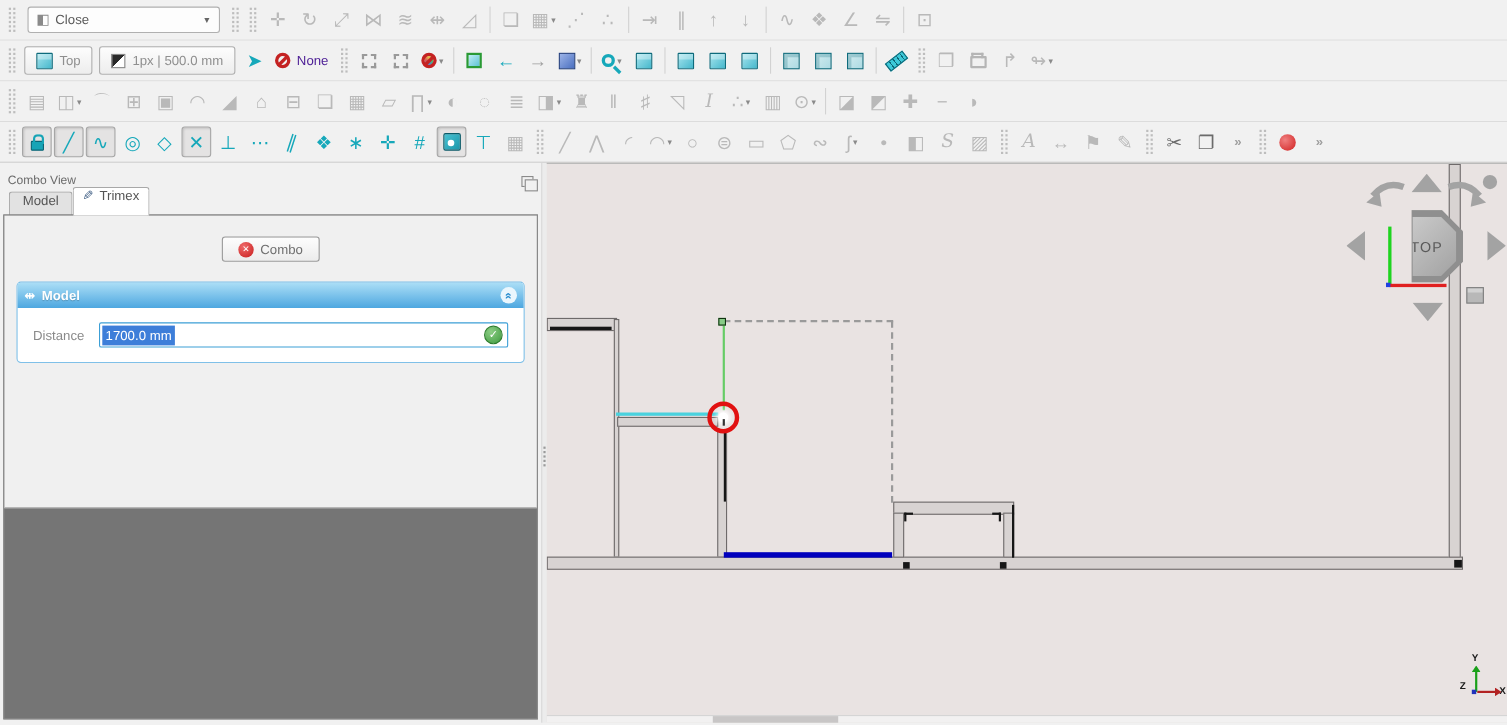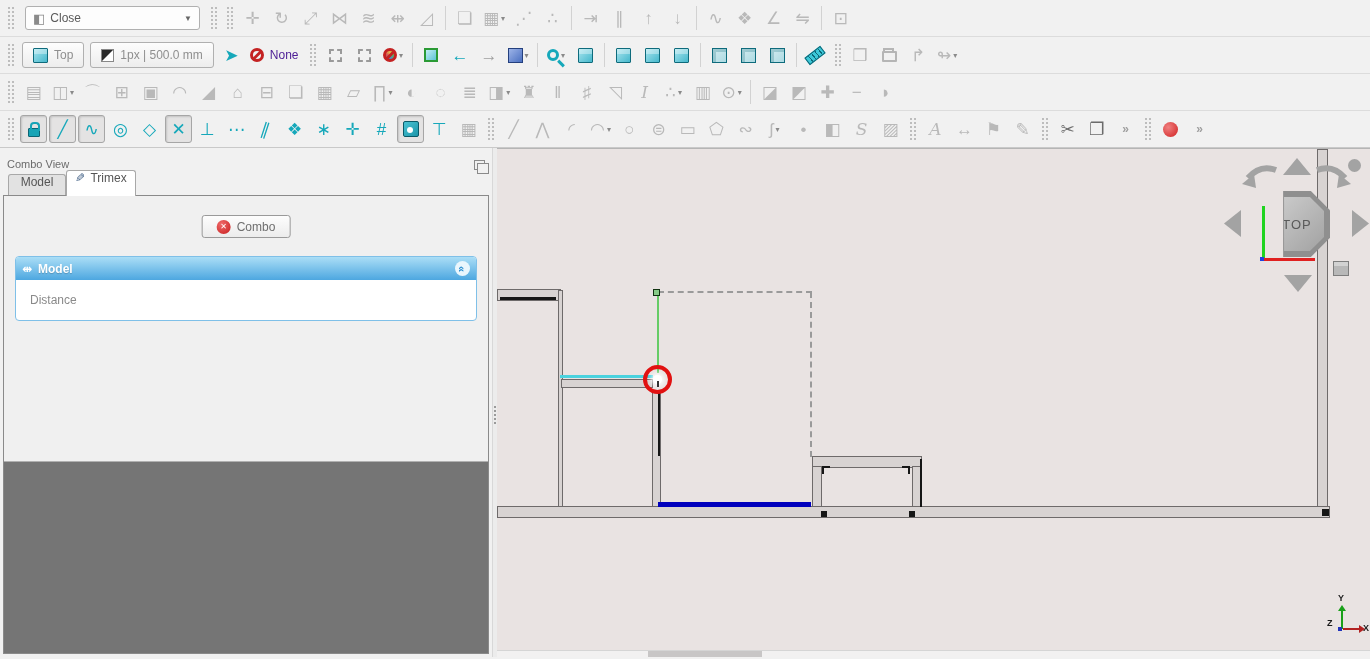--- a/index.html
+++ b/index.html
@@ -560,20 +560,24 @@
         <div class="trimex-box">
           <div class="trimex-header">
             <span class="trimex-hicon">⇹</span>
             <span class="trimex-title">Model</span>
             <span class="collapse-btn">
                 <span>«</span>
               </span>
           </div>
           <div class="dist-row">
             <span class="dist-label">Distance</span>
+            <div class="dist-input">
+              <span class="dist-sel">1700.0 mm</span>
+              <span class="check-badge">✓</span>
+            </div>
           </div>
         </div>
       </div>
       <div class="task-gray"></div>
     </div>
   </div>
 
   <div class="splitter"></div>
 
   <div class="viewport">

